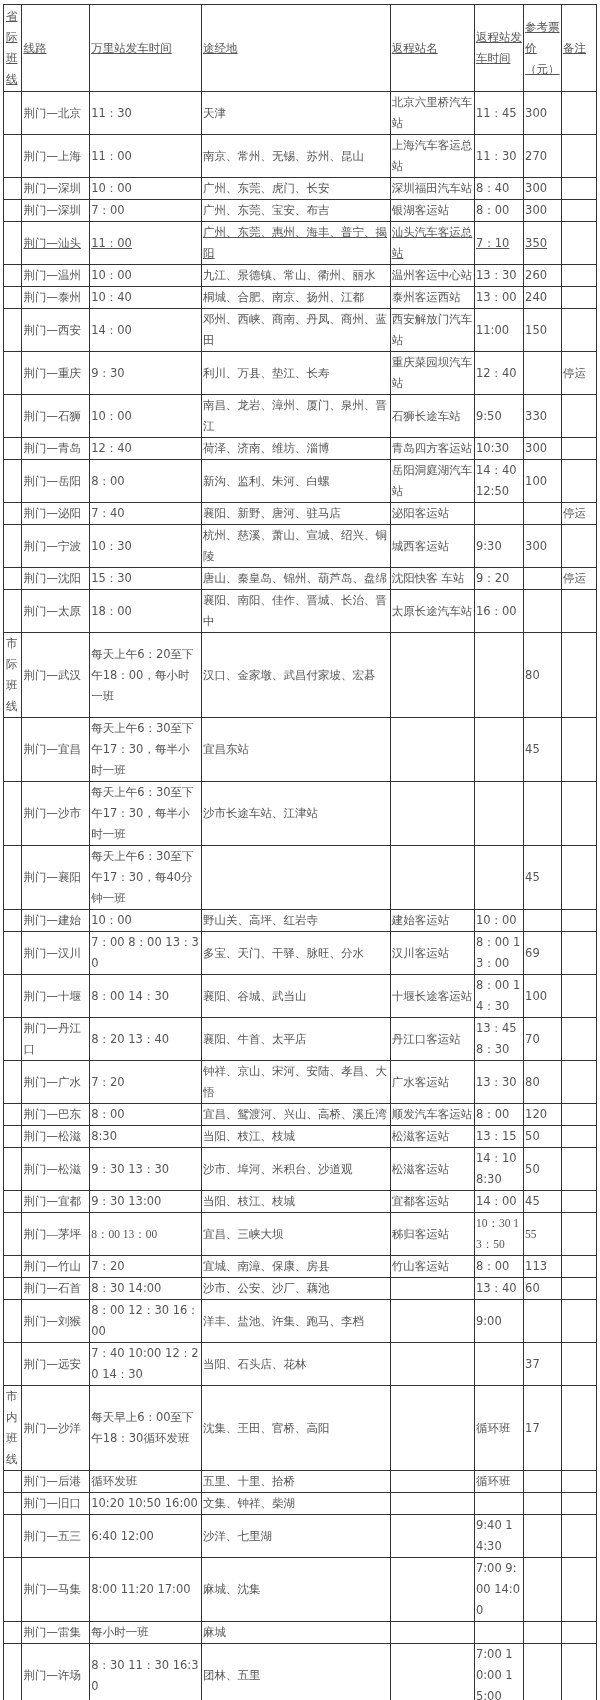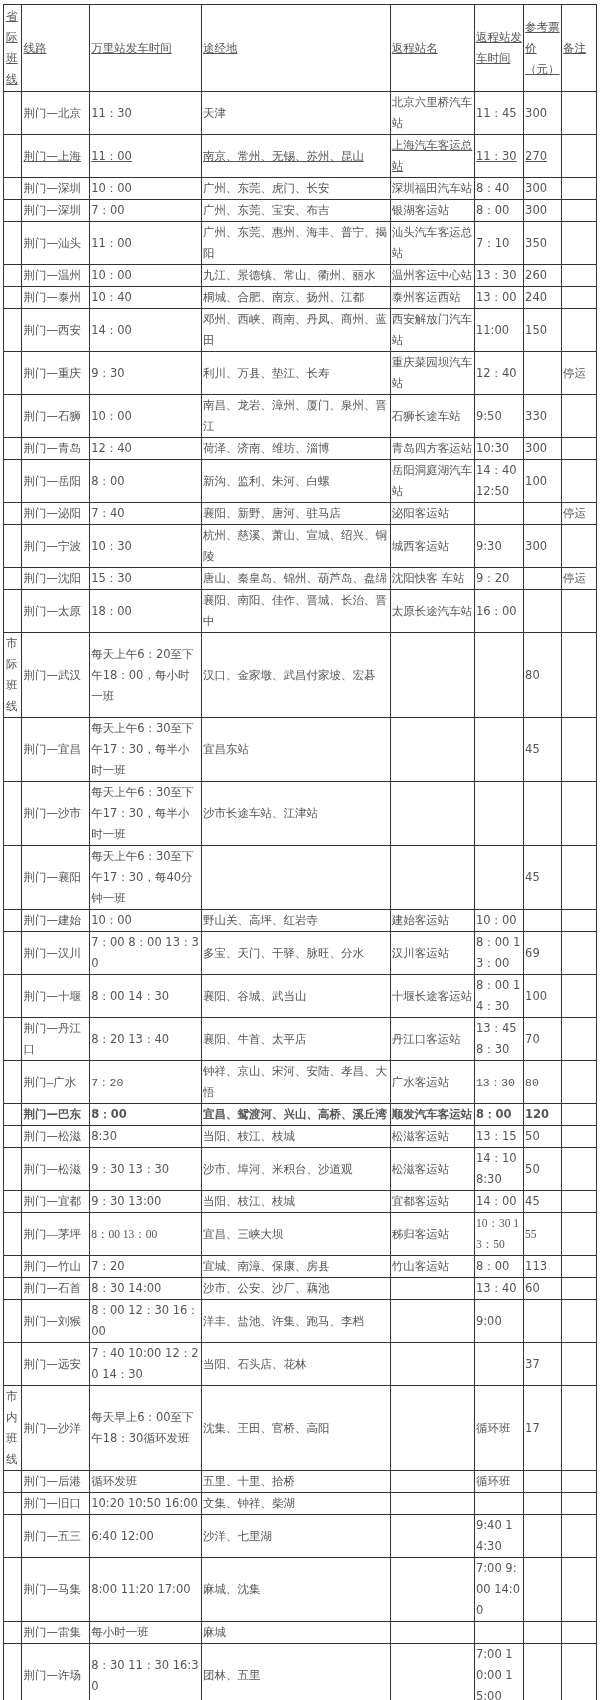--- a/index.html
+++ b/index.html
@@ -43,21 +43,21 @@
         <tr style="height: 42px;">
           <td class="sec"></td>
           <td>荆门—北京</td>
           <td>11：30</td>
           <td>天津</td>
           <td>北京六里桥汽车站</td>
           <td>11：45</td>
           <td>300</td>
           <td></td>
         </tr>
-        <tr style="height: 42px; text-decoration: underline;">
+        <tr style="height: 42px;">
           <td class="sec"></td>
           <td>荆门—上海</td>
           <td>11：00</td>
           <td>南京、常州、无锡、苏州、昆山</td>
           <td>上海汽车客运总站</td>
           <td>11：30</td>
           <td>270</td>
           <td></td>
         </tr>
         <tr style="height: 21px;">
@@ -73,21 +73,21 @@
         <tr style="height: 21px;">
           <td class="sec"></td>
           <td>荆门—深圳</td>
           <td>7：00</td>
           <td>广州、东莞、宝安、布吉</td>
           <td>银湖客运站</td>
           <td>8：00</td>
           <td>300</td>
           <td></td>
         </tr>
-        <tr style="height: 42px;">
+        <tr style="height: 42px; text-decoration: underline;">
           <td class="sec"></td>
           <td>荆门—汕头</td>
           <td>11：00</td>
           <td>广州、东莞、惠州、海丰、普宁、揭阳</td>
           <td>汕头汽车客运总站</td>
           <td>7：10</td>
           <td>350</td>
           <td></td>
         </tr>
         <tr style="height: 21px;">
@@ -273,31 +273,31 @@
         <tr style="height: 42px;">
           <td class="sec"></td>
           <td>荆门—丹江口</td>
           <td>8：20 13：40</td>
           <td>襄阳、牛首、太平店</td>
           <td>丹江口客运站</td>
           <td>13：45 8：30</td>
           <td>70</td>
           <td></td>
         </tr>
-        <tr style="height: 21px; font-family: Liberation Mono, monospace;">
+        <tr style="height: 21px;">
           <td class="sec"></td>
           <td>荆门—广水</td>
           <td>7：20</td>
           <td>钟祥、京山、宋河、安陆、孝昌、大悟</td>
           <td>广水客运站</td>
           <td>13：30</td>
           <td>80</td>
           <td></td>
         </tr>
-        <tr style="height: 21px; font-weight: bold;">
+        <tr style="height: 21px;">
           <td class="sec"></td>
           <td>荆门—巴东</td>
           <td>8：00</td>
           <td>宜昌、鸳渡河、兴山、高桥、溪丘湾</td>
           <td>顺发汽车客运站</td>
           <td>8：00</td>
           <td>120</td>
           <td></td>
         </tr>
         <tr style="height: 21px;">

